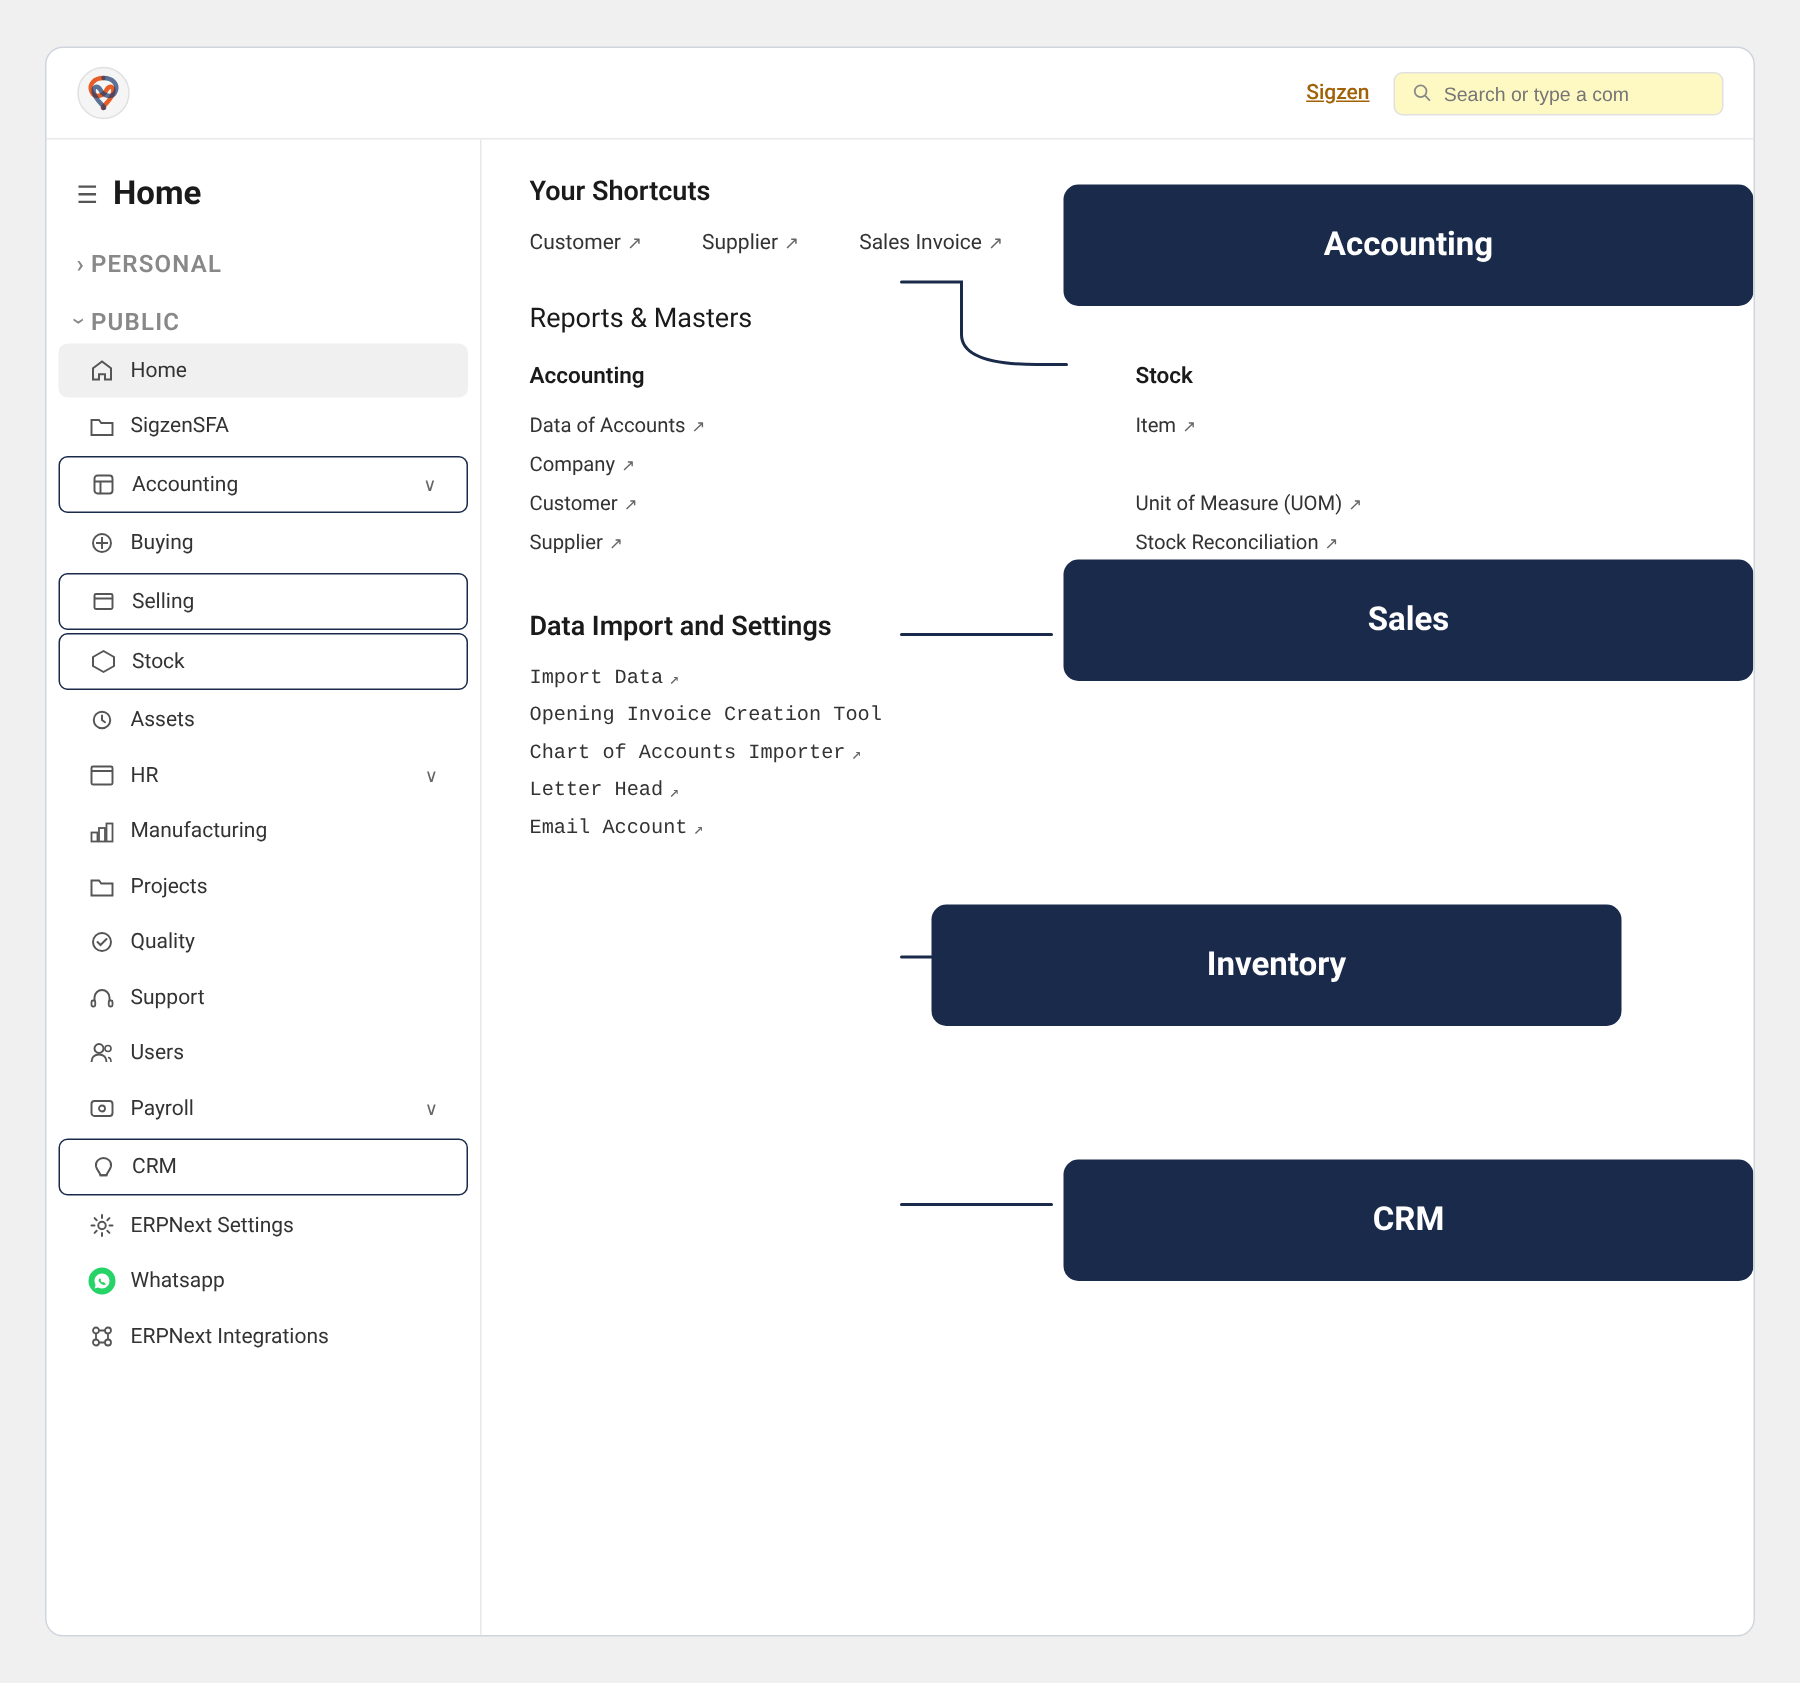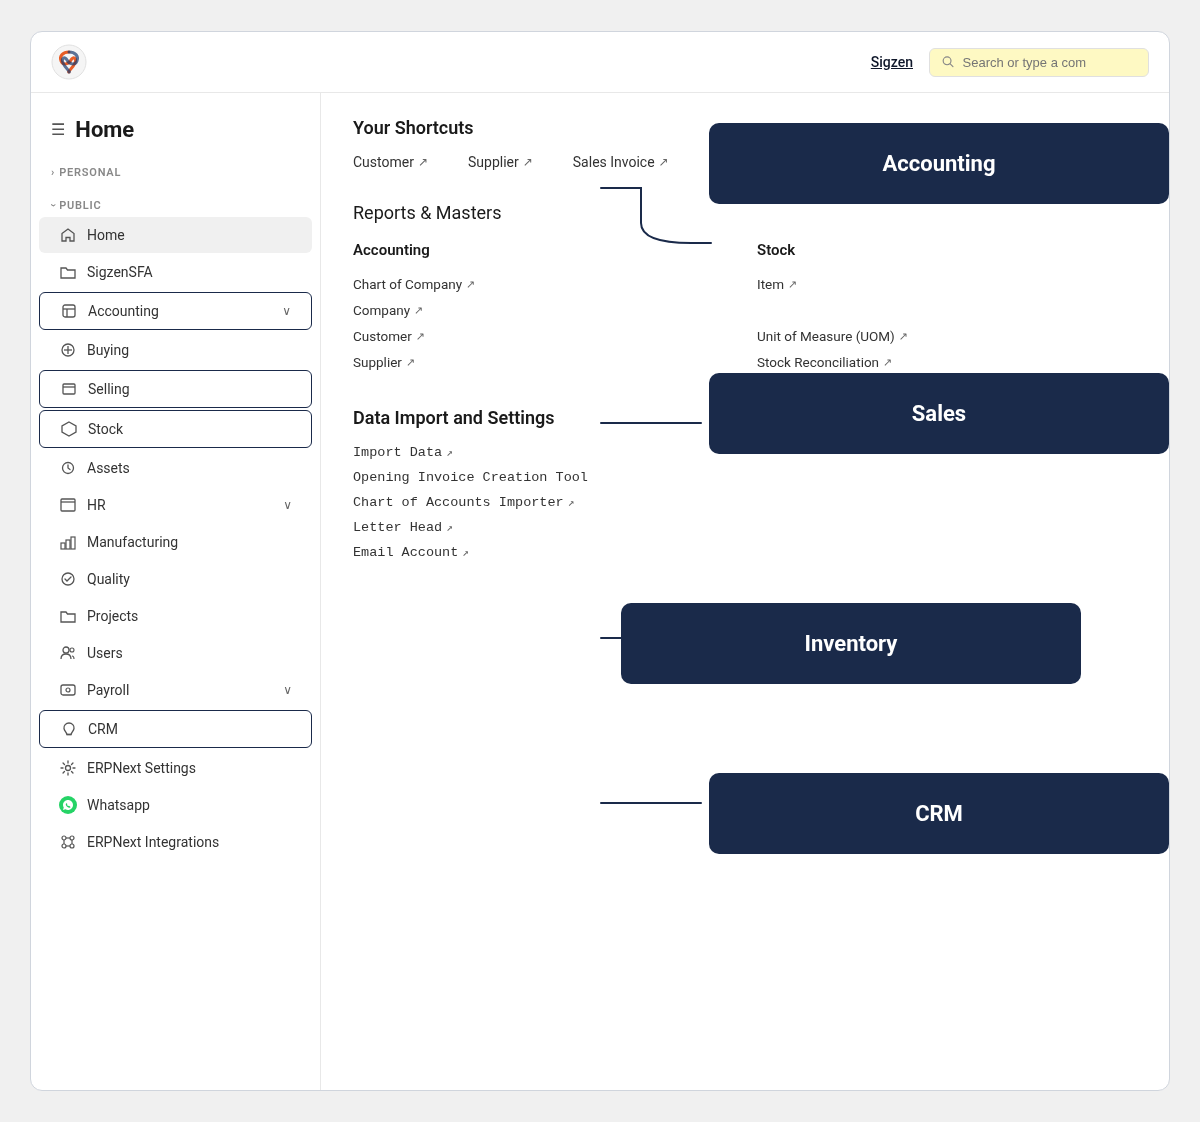--- a/index.html
+++ b/index.html
@@ -31,21 +31,21 @@
       gap: 16px;
     }
     .logo {
       width: 36px;
       height: 36px;
       flex-shrink: 0;
     }
     .topbar-spacer { flex: 1; }
     .topbar-user {
       font-size: 14px;
-      color: #0f172a;
+      color: #a16207;
       font-weight: 500;
       text-decoration: underline;
     }
     .search-bar {
       display: flex;
       align-items: center;
       background: #fef9c3;
       border: 1px solid #e0e0e0;
       border-radius: 6px;
       padding: 6px 12px;
@@ -83,21 +83,21 @@
       font-size: 16px;
       color: #555;
       cursor: pointer;
     }
     .page-title {
       font-size: 22px;
       font-weight: 700;
       color: #1a1a1a;
     }
     .section-label {
-      font-size: 11px;
+      font-size: 16px;
       font-weight: 600;
       color: #888;
       letter-spacing: 0.8px;
       padding: 8px 20px 4px;
       text-transform: uppercase;
     }
     .section-label .toggle {
       margin-right: 4px;
     }
     .nav-item {
@@ -371,36 +371,46 @@
               <rect x="6" y="6" width="4" height="9" stroke="#555" stroke-width="1.2"></rect>
               <rect x="11" y="3" width="4" height="12" stroke="#555" stroke-width="1.2"></rect>
             </svg>
         </span>
         <span class="nav-label">Manufacturing</span>
       </div>
 
       <div class="nav-item">
         <span class="nav-icon">
           <svg width="16" height="16" viewBox="0 0 16 16" fill="none">
+              <path d="M1 4h5l1.5 2H15v8H1V4z" stroke="#555" stroke-width="1.3" fill="none"></path>
+            </svg>
+        </span>
+        <span class="nav-label">Projects</span>
+      </div>
+
+      <div class="nav-item">
+        <span class="nav-icon">
+          <svg width="16" height="16" viewBox="0 0 16 16" fill="none">
               <circle cx="8" cy="8" r="6" stroke="#555" stroke-width="1.3"></circle>
               <path d="M5 8l2 2 4-4" stroke="#555" stroke-width="1.3" stroke-linecap="round"></path>
             </svg>
         </span>
         <span class="nav-label">Quality</span>
       </div>
 
       <div class="nav-item">
         <span class="nav-icon">
           <svg width="16" height="16" viewBox="0 0 16 16" fill="none">
-              <path d="M1 4h5l1.5 2H15v8H1V4z" stroke="#555" stroke-width="1.3" fill="none"></path>
-            </svg>
-        </span>
-        <span class="nav-label">Projects</span>
-      </div>
-
+              <path d="M3 10V8a5 5 0 1110 0v2" stroke="#555" stroke-width="1.3" fill="none"></path>
+              <rect x="1" y="10" width="2.5" height="4" rx="1" stroke="#555" stroke-width="1.2"></rect>
+              <rect x="12.5" y="10" width="2.5" height="4" rx="1" stroke="#555" stroke-width="1.2"></rect>
+            </svg>
+        </span>
+        <span class="nav-label">Support</span>
+      </div>
 
       <div class="nav-item">
         <span class="nav-icon">
           <svg width="16" height="16" viewBox="0 0 16 16" fill="none">
               <circle cx="6" cy="5" r="3" stroke="#555" stroke-width="1.3"></circle>
               <path d="M1 14c0-3 2-5 5-5s5 2 5 5" stroke="#555" stroke-width="1.3" fill="none"></path>
               <circle cx="12" cy="5" r="2" stroke="#555" stroke-width="1.1"></circle>
               <path d="M14 14c0-2-1-3-2-3" stroke="#555" stroke-width="1.1"></path>
             </svg>
         </span>
@@ -495,21 +505,21 @@
         </div>
       </div>
 
       <div class="reports-section" style="position:relative;z-index:1;">
         <div class="reports-title">Reports &amp; Masters</div>
         <div class="reports-grid">
 
           <div>
             <div class="reports-col-title">Accounting</div>
             <div class="reports-link">
-              <span>Chart of Company</span>
+              <span>Data of Accounts</span>
                 <span class="arrow">↗</span>
             </div>
             <div class="reports-link">
               <span>Company</span>
                 <span class="arrow">↗</span>
             </div>
             <div class="reports-link">
               <span>Customer</span>
                 <span class="arrow">↗</span>
             </div>

